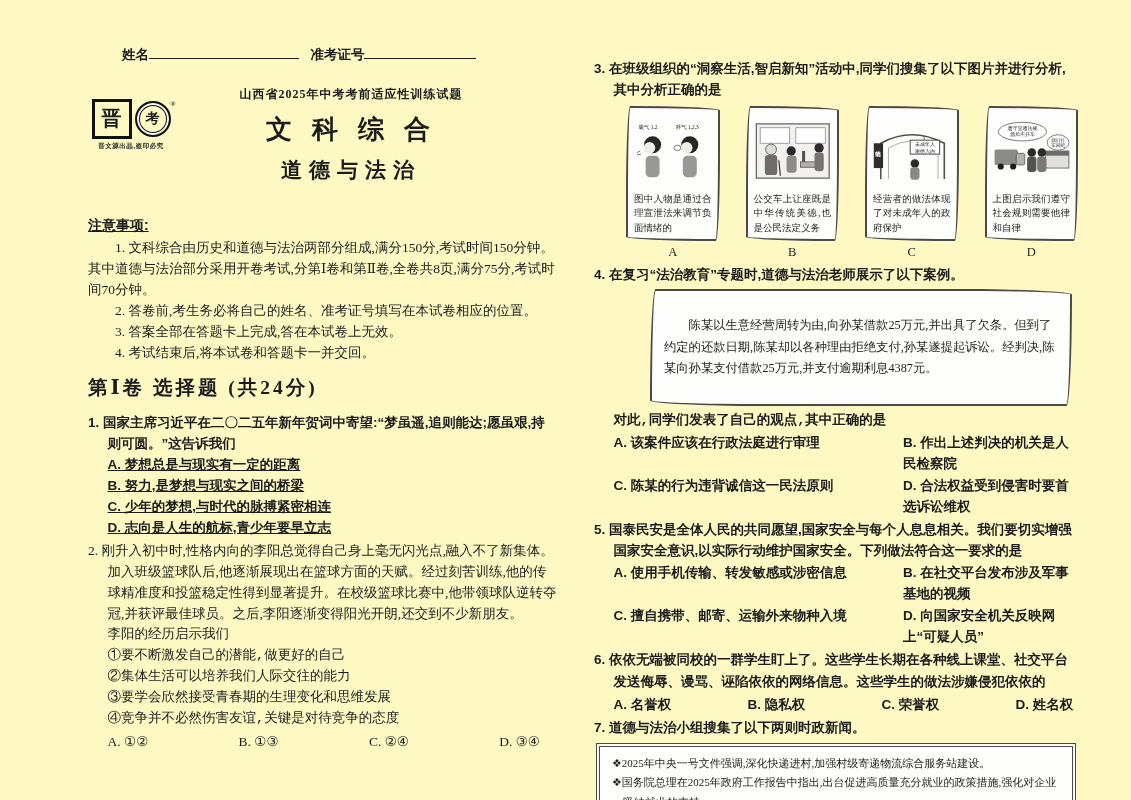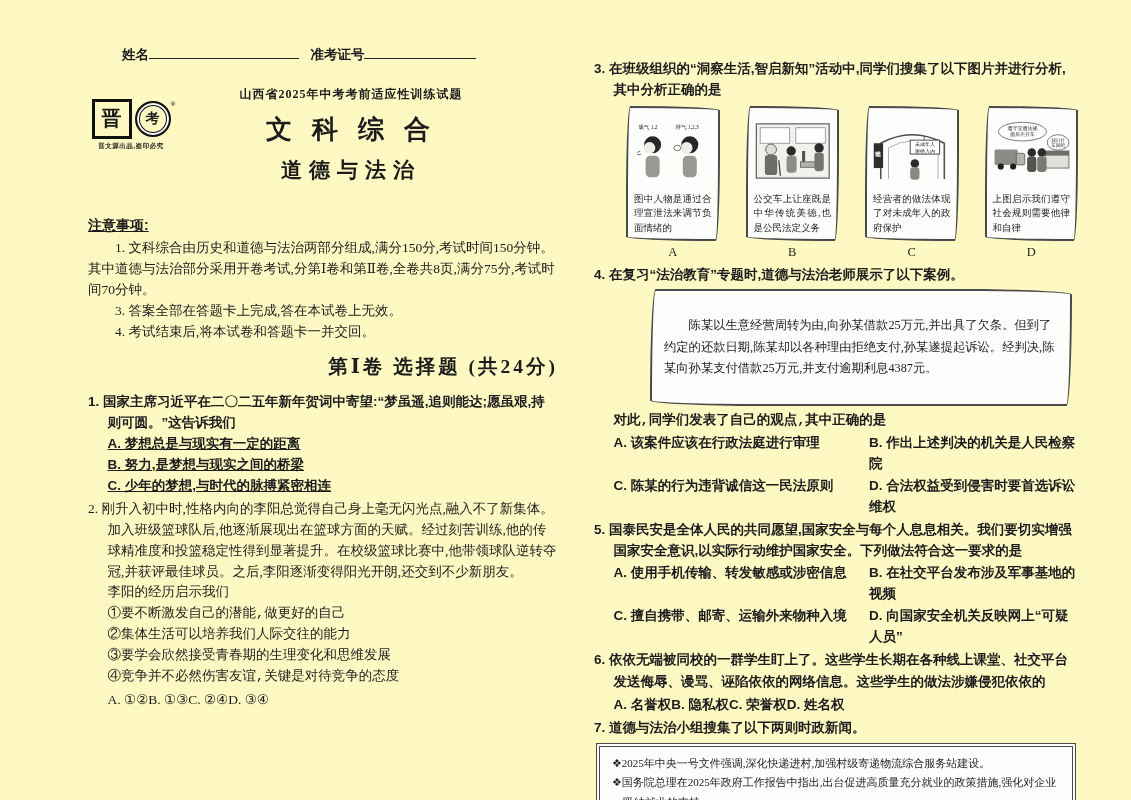--- a/index.html
+++ b/index.html
@@ -26,26 +26,26 @@
         font-size:20px;font-weight:700;font-family:"Liberation Serif",serif;}
   .emblem{width:32px;height:32px;border:2px solid #111;border-radius:50%;display:flex;align-items:center;
         justify-content:center;font-size:14px;font-weight:700;position:relative;box-shadow:inset 0 0 0 2px #fff,inset 0 0 0 3px #111;}
   .reg{position:absolute;top:-4px;right:-7px;font-size:7px;}
   .logo-caption{font-size:6.5px;letter-spacing:.5px;margin-top:2px;font-weight:700;}
   .t1{text-align:center;font-size:12px;letter-spacing:1px;padding-left:56px;}
   .t2{text-align:center;font-size:26px;letter-spacing:20px;margin-top:6px;padding-left:70px;}
   .t3{text-align:center;font-size:21px;letter-spacing:7px;margin-top:4px;padding-left:56px;}
   .notice-title{margin-top:12px;font-size:14px;text-decoration:underline;}
   .notice{text-indent:2em;}
-  .section-title{text-align:right;font-size:19.5px;letter-spacing:3px;margin:10px 0 8px;}
+  .section-title{text-align:left;font-size:19.5px;letter-spacing:3px;margin:10px 0 8px;}
   .intro{padding-left:1.2em;text-indent:-1.2em;font-size:13.8px;}
   .q{margin-top:2px;}
   .optline{margin-left:1.45em;text-decoration:underline;}
-  .optrow4{display:flex;margin-left:1.45em;width:92%;margin-top:2px;}
-  .optrow2{display:flex;margin-left:1.45em;margin-top:1px;}
+  .optrow4{display:flex;margin-left:1.45em;width:92%;justify-content:space-between;margin-top:2px;}
+  .optrow2{display:flex;margin-left:1.45em;margin-top:1px;gap:34px;}
   .optrow2 .c1{width:55%;}
   .optrow2 .c2{flex:1;}
   
   .strip{display:flex;gap:6px;margin:6px 0 0 12px;}
   .panel{width:111px;display:flex;flex-direction:column;padding-left:20px;}
   .panel-box{
     border:2px solid #4a4a4a;flex:1;
     border-radius:12px 250px 12px 250px / 250px 12px 250px 12px;
     padding:5px 6px 4px;background:#fdfdfc;display:flex;flex-direction:column;
   }
@@ -87,30 +87,32 @@
         </div>
         <div class="logo-caption sans">晋文源出品,盗印必究</div>
       </div>
       <p class="t1 bold">山西省2025年中考考前适应性训练试题</p>
       <p class="t2 bold">文科综合</p>
       <p class="t3 bold">道德与法治</p>
     </div>
 
     <p class="notice-title sans bold">注意事项:</p>
     <p class="notice">1. 文科综合由历史和道德与法治两部分组成,满分150分,考试时间150分钟。其中道德与法治部分采用开卷考试,分第Ⅰ卷和第Ⅱ卷,全卷共8页,满分75分,考试时间70分钟。</p>
+    <p class="notice">2. 答卷前,考生务必将自己的姓名、准考证号填写在本试卷相应的位置。</p>
     <p class="notice">3. 答案全部在答题卡上完成,答在本试卷上无效。</p>
     <p class="notice">4. 考试结束后,将本试卷和答题卡一并交回。</p>
 
     <p class="section-title bold">第Ⅰ卷  选择题  (共24分)</p>
 
     <div class="q">
       <p class="hang sans bold">1. 国家主席习近平在二〇二五年新年贺词中寄望:“梦虽遥,追则能达;愿虽艰,持则可圆。”这告诉我们</p>
       <p class="optline sans bold">A. 梦想总是与现实有一定的距离</p>
       <p class="optline sans bold">B. 努力,是梦想与现实之间的桥梁</p>
       <p class="optline sans bold">C. 少年的梦想,与时代的脉搏紧密相连</p>
+      <p class="optline sans bold">D. 志向是人生的航标,青少年要早立志</p>
     </div>
 
     <div class="q">
       <p class="hang">2. 刚升入初中时,性格内向的李阳总觉得自己身上毫无闪光点,融入不了新集体。加入班级篮球队后,他逐渐展现出在篮球方面的天赋。经过刻苦训练,他的传球精准度和投篮稳定性得到显著提升。在校级篮球比赛中,他带领球队逆转夺冠,并获评最佳球员。之后,李阳逐渐变得阳光开朗,还交到不少新朋友。</p>
       <p class="ind">李阳的经历启示我们</p>
       <p class="ind">①要不断激发自己的潜能,做更好的自己</p>
       <p class="ind">②集体生活可以培养我们人际交往的能力</p>
       <p class="ind">③要学会欣然接受青春期的生理变化和思维发展</p>
       <p class="ind">④竞争并不必然伤害友谊,关键是对待竞争的态度</p>
       <div class="optrow4">

